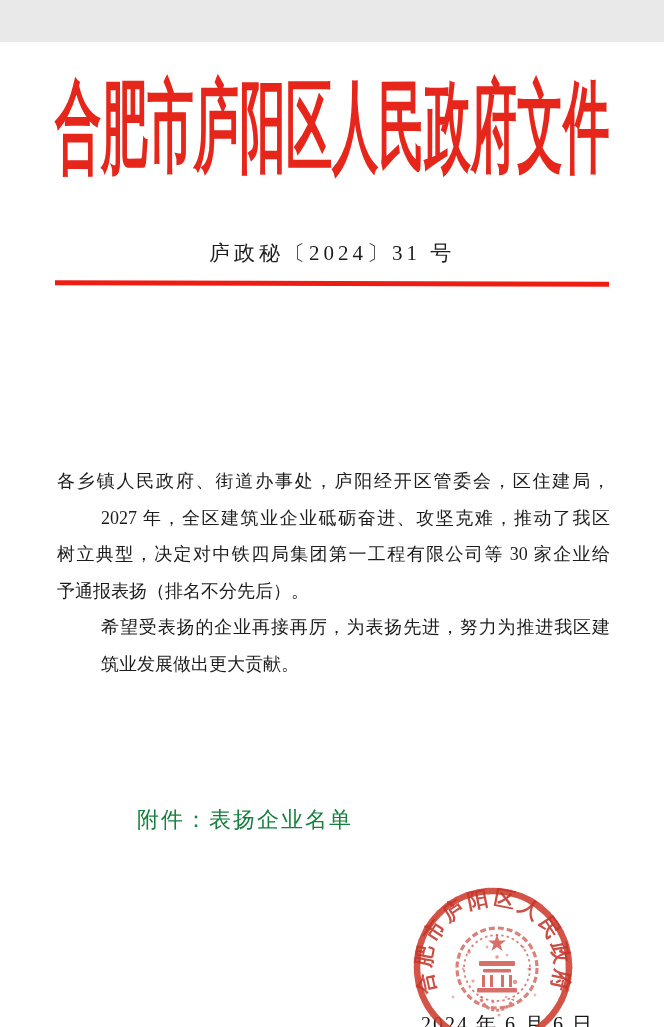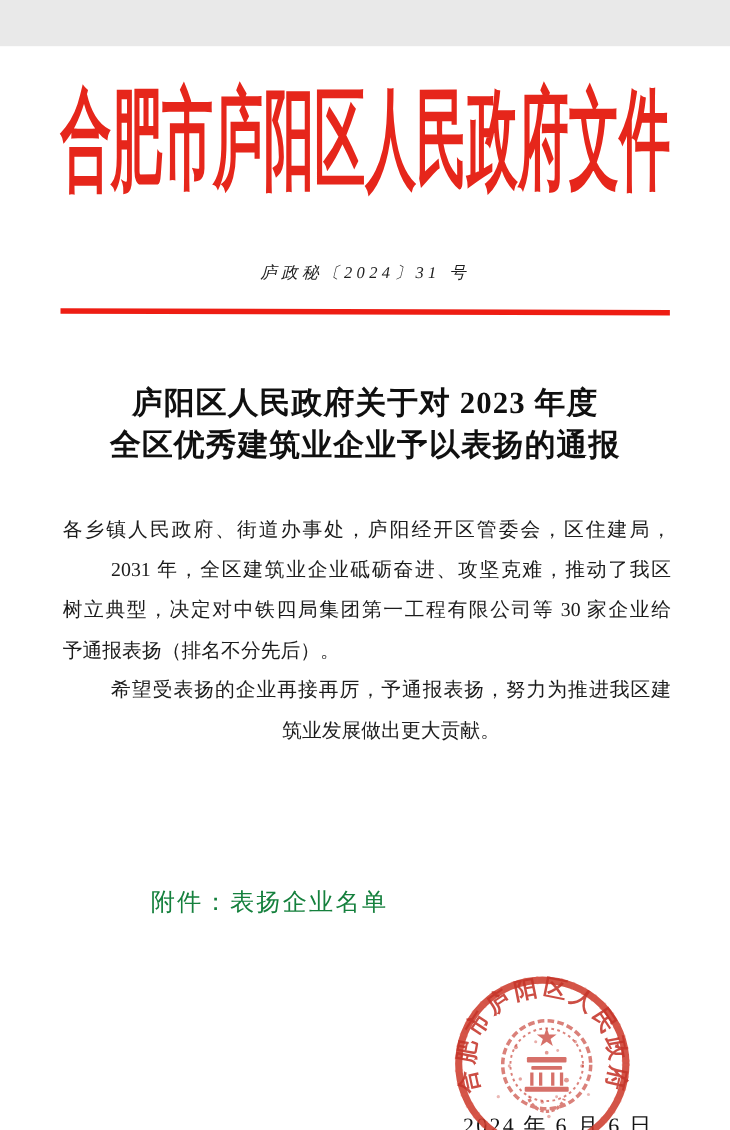--- a/index.html
+++ b/index.html
@@ -23,24 +23,23 @@
     color:#e6261b;
     transform:scaleX(0.462);
     transform-origin:left top;
     letter-spacing:0px;
   }
   
   .doc-number{
     position:absolute;
     left:0;top:197px;width:100%;
     text-align:center;
-    font-size:15px;
+    font-size:21px;
     letter-spacing:4px;
     color:#1d1d1d;
-    font-style:italic;
   }
   
   .red-rule{
     position:absolute;
     left:55px;top:239px;
     width:554px;height:4.5px;
     background:#ee1d13;
     transform:rotate(0.15deg);
   }
   
@@ -66,21 +65,21 @@
     height:36.5px;
     line-height:36.5px;
     overflow:visible;
     white-space:nowrap;
   }
   .bline.fill{
     white-space:normal;
     text-align:justify;
     text-align-last:justify;
   }
-  .bline.indent2{padding-left:44px;text-align:center;}
+  .bline.indent2{padding-left:44px;}
   .attachment{
     position:absolute;
     left:57px;top:763px;
     width:553px;
     padding-left:80px;
     box-sizing:border-box;
     font-size:22px;
     line-height:30px;
     color:#15803d;
     letter-spacing:2px;
@@ -112,31 +111,27 @@
 <body>
 
 <div class="page">
 
   <div class="letterhead">合肥市庐阳区人民政府文件</div>
 
   <div class="doc-number">庐政秘〔2024〕31 号</div>
 
   <div class="red-rule"></div>
 
-  <div class="doc-title">
-    <div>庐阳区人民政府关于对 2023 年度</div>
-    <div>全区优秀建筑业企业予以表扬的通报</div>
-  </div>
 
   <div class="body-text">
     <div class="bline fill">各乡镇人民政府、街道办事处，庐阳经开区管委会，区住建局，</div>
-    <div class="bline fill indent2">2031 年，全区建筑业企业砥砺奋进、攻坚克难，推动了我区</div>
+    <div class="bline fill indent2">2027 年，全区建筑业企业砥砺奋进、攻坚克难，推动了我区</div>
     <div class="bline fill">树立典型，决定对中铁四局集团第一工程有限公司等 30 家企业给</div>
     <div class="bline">予通报表扬（排名不分先后）。</div>
-    <div class="bline fill indent2">希望受表扬的企业再接再厉，予通报表扬，努力为推进我区建</div>
+    <div class="bline fill indent2">希望受表扬的企业再接再厉，为表扬先进，努力为推进我区建</div>
     <div class="bline indent2">筑业发展做出更大贡献。</div>
   </div>
 
   <div class="attachment">附件：表扬企业名单</div>
 
   <div class="doc-date">2024 年 6 月 6 日</div>
 
   <svg class="seal" viewBox="0 0 184 184" xmlns="http://www.w3.org/2000/svg">
 
     <circle cx="90" cy="90" r="76" fill="none" stroke="#cb3627" stroke-width="6.5" opacity="0.85"></circle>

